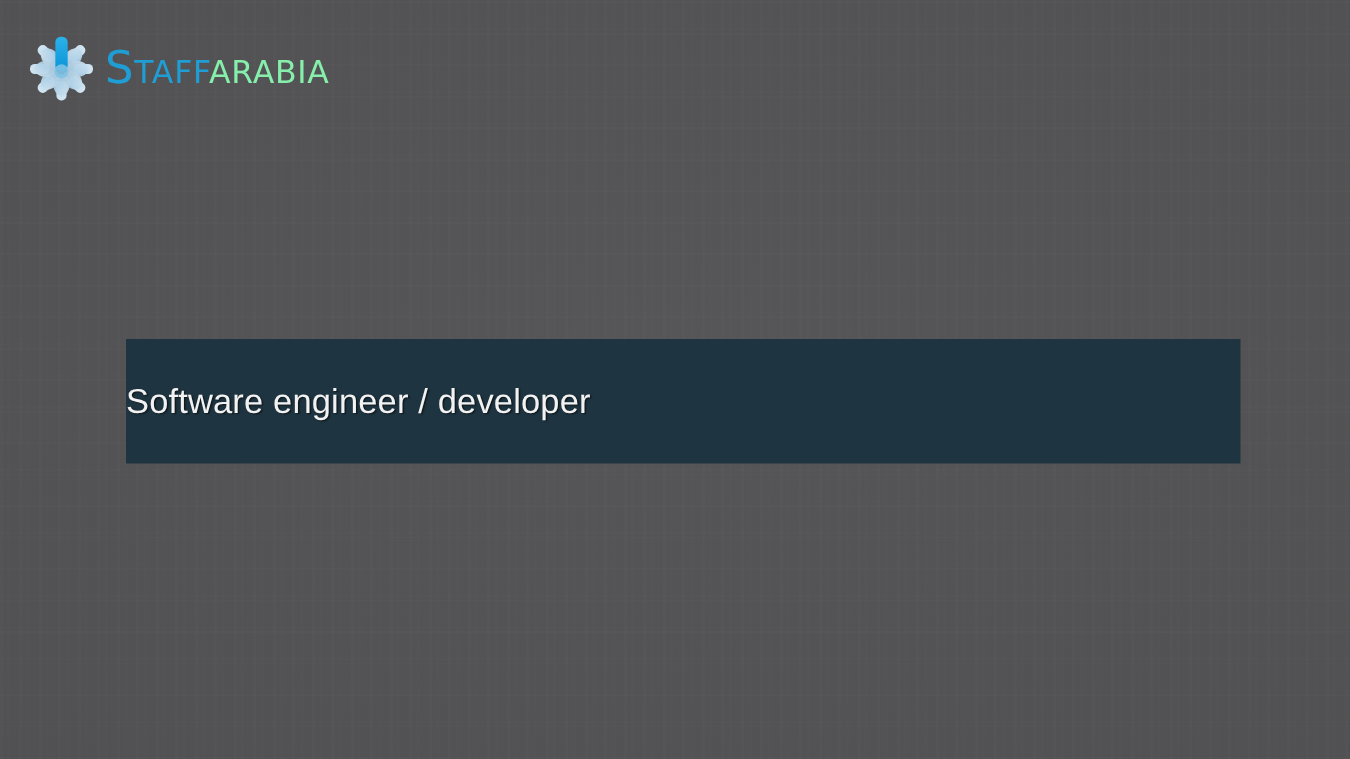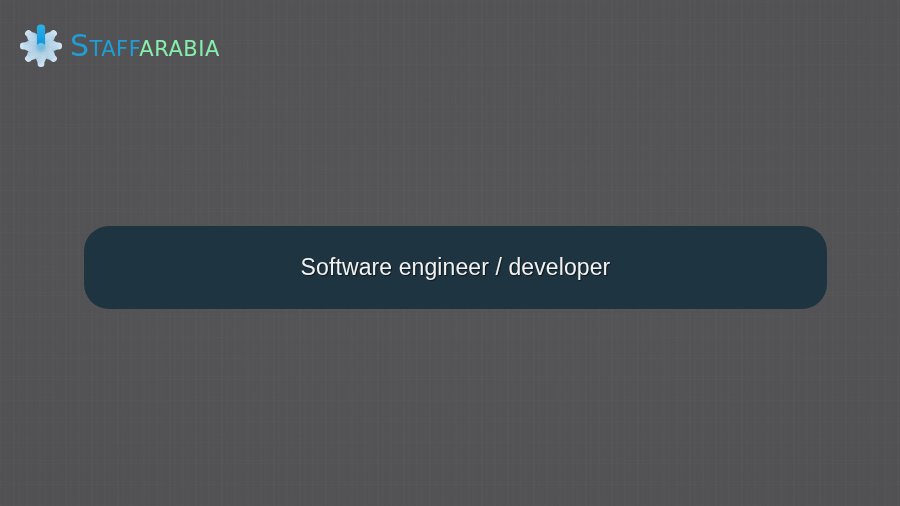--- a/index.html
+++ b/index.html
@@ -84,22 +84,21 @@
   
   #title-band {
     position: absolute;
     left: 84px;
     top: 226px;
     width: 743px;
     height: 83px;
     background: #1e3440;
     display: flex;
     align-items: center;
-    justify-content: center;
-    border-radius: 25px;
+    justify-content: flex-start;
   }
   #title-text {
     color: #f2f2f2;
     font-size: 23px;
     font-weight: 400;
     letter-spacing: 0.1px;
     text-shadow: 1px 1px 1px rgba(0,0,0,0.55);
     white-space: nowrap;
   }
 </style>

